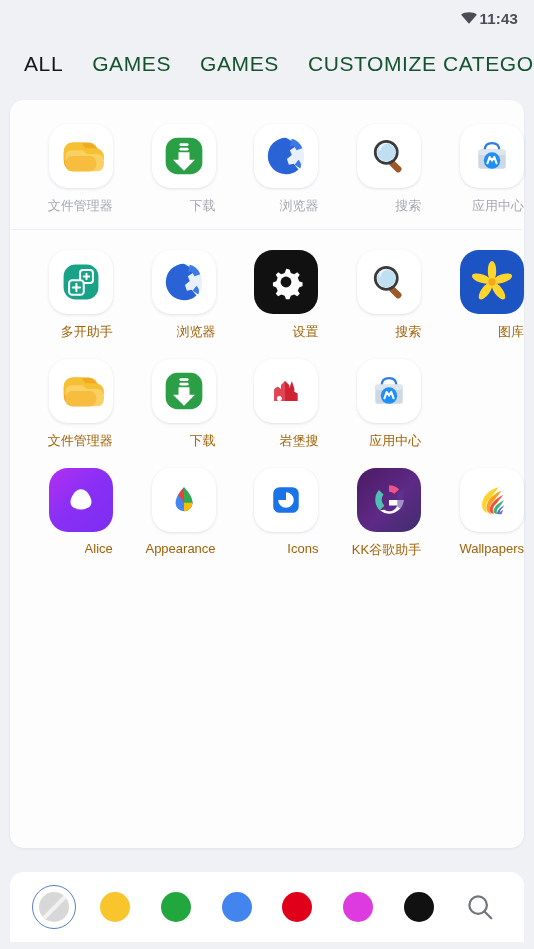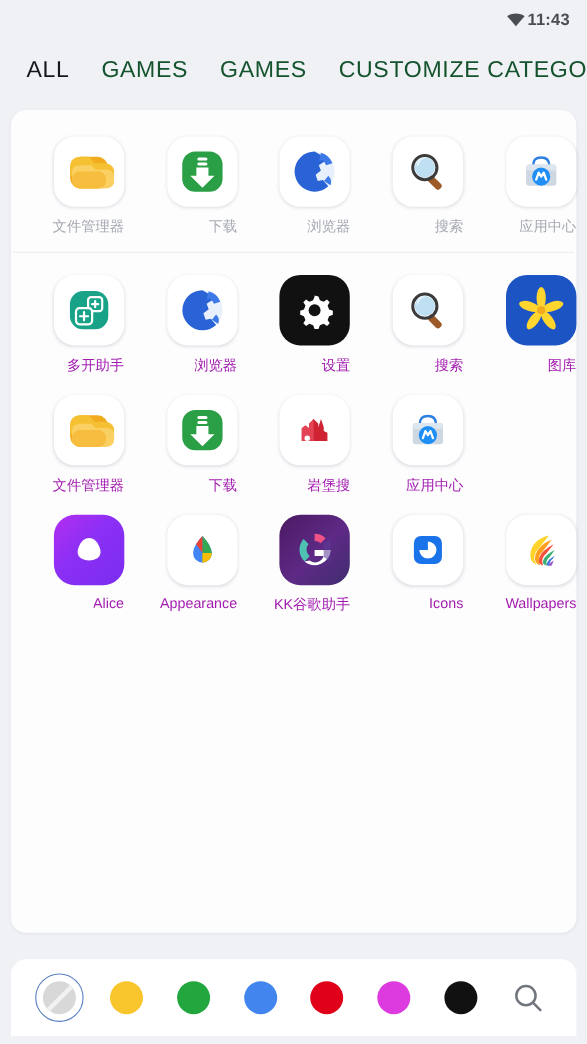--- a/index.html
+++ b/index.html
@@ -36,21 +36,21 @@
   .row { display: flex; }
   .row.recent { padding: 14px 0 6px; }
   .divider { height: 1px; background: #eceef2; margin: 0 2px; }
   .grid { padding-top: 10px; }
   .cell {
     width: 102.8px; display: flex; flex-direction: column;
     align-items: flex-end; padding: 10px 0 8px;
   }
   .icon-wrap { width: 64px; height: 64px; position: relative; }
   .label {
-    margin-top: 9px; font-size: 13px; color: #a21caf;
+    margin-top: 9px; font-size: 13px; color: #a16207;
     max-width: 100px; overflow: hidden; text-overflow: ellipsis; white-space: nowrap;
   }
   .label.dim { color: #a5a9b1; }
 
   
   .tile {
     width: 64px; height: 64px; border-radius: 19px; position: relative; overflow: hidden;
     display: flex; align-items: center; justify-content: center;
   }
   .tile.plain { background: #ffffff; box-shadow: 0 1px 3px rgba(70,75,95,.16); }
@@ -335,43 +335,43 @@
                 <path d="M24 28 L36 28 a12 12 0 0 1-12 12 Z" fill="#fbbc05"></path>
                 <path d="M24 6 q-5 5.4-8 10.5 l8 11.5 Z" fill="#ea4335"></path>
               </svg>
             </div>
           </div>
           <div class="label">Appearance</div>
         </div>
 
         <div class="cell">
           <div class="icon-wrap">
+            <div class="tile plain">
+              <svg width="34" height="34" viewBox="0 0 48 48">
+                <rect x="6" y="6" width="36" height="36" rx="9" fill="#1a73e8"></rect>
+                <path d="M24 13 a11 11 0 1 1-11 11 h11 Z" fill="#fff"></path>
+              </svg>
+            </div>
+          </div>
+          <div class="label">Icons</div>
+        </div>
+
+        <div class="cell">
+          <div class="icon-wrap">
             <div class="tile" style="background:linear-gradient(135deg,#4b1a63 0%,#5e2a86 55%,#3f2d6e 100%);">
               <svg width="44" height="44" viewBox="0 0 48 48">
                 <path d="M24 8 a16 16 0 0 1 11 4.3 l-5 5 A9 9 0 0 0 24 15 Z" fill="#ef5285"></path>
                 <path d="M13 13 A16 16 0 0 0 9 24 h7 a9 9 0 0 1 2-6 Z" fill="#4fc1b3"></path>
                 <path d="M9 24 a16 16 0 0 0 5 11.3 l5-5 A9 9 0 0 1 16 24 Z" fill="#4fc1b3"></path>
                 <path d="M14 35.3 A16 16 0 0 0 40 24 h-16 v6 h9 a9 9 0 0 1-14 4.5 Z" fill="#fff"></path>
                 <path d="M33 17 l7-5 v24 l-7-5 Z" fill="#5b3a97" opacity=".55"></path>
               </svg>
             </div>
           </div>
           <div class="label">KK谷歌助手</div>
-        </div>
-
-        <div class="cell">
-          <div class="icon-wrap">
-            <div class="tile plain">
-              <svg width="34" height="34" viewBox="0 0 48 48">
-                <rect x="6" y="6" width="36" height="36" rx="9" fill="#1a73e8"></rect>
-                <path d="M24 13 a11 11 0 1 1-11 11 h11 Z" fill="#fff"></path>
-              </svg>
-            </div>
-          </div>
-          <div class="label">Icons</div>
         </div>
 
         <div class="cell">
           <div class="icon-wrap">
             <div class="tile plain">
               <svg width="42" height="42" viewBox="0 0 48 48">
                 <path d="M32 9 q-16 4-19 17 q-2 10 6 13 q-5-8 1-15 q5-6 12-15 Z" fill="#ffd42a"></path>
                 <path d="M35 13 q-14 6-17 16 q-2 9 5 11 q-4-8 2-14 q5-6 10-13 Z" fill="#ff9f1c"></path>
                 <path d="M37 18 q-12 6-15 14 q-2 7 4 8 q-3-7 3-12 q4-5 8-10 Z" fill="#f4503c"></path>
                 <path d="M38 24 q-10 5-12 11 q-1 5 4 5 q-2-5 3-9 q3-4 5-7 Z" fill="#3bb273"></path>

